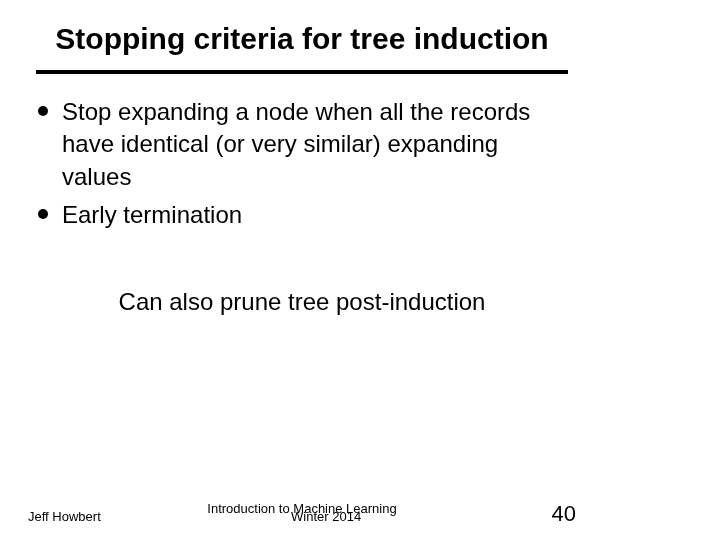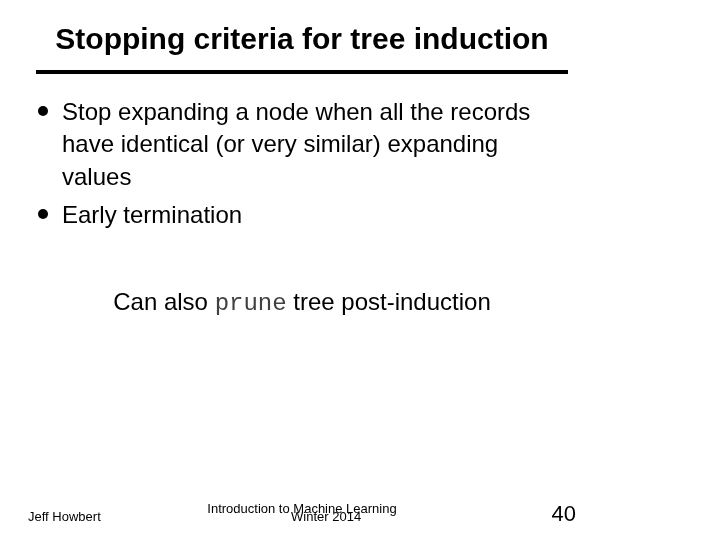--- a/index.html
+++ b/index.html
@@ -8,21 +8,21 @@
   .title { font-size: 30px; font-weight: bold; text-align: center; margin-top: 2px; margin-bottom: 14px; }
   .hr { border: none; border-top: 4px solid #000; margin: 0 0 22px 0; }
   .body { font-size: 24px; line-height: 1.35; }
   ul.bullets { list-style: none; padding-left: 0; }
   ul.bullets > li { position: relative; padding-left: 26px; margin-bottom: 6px; }
   ul.bullets > li > .dot { position: absolute; left: 2px; top: 10px; width: 10px; height: 10px; background: #000; border-radius: 50%; }
   ul.dash { list-style: none; padding-left: 40px; margin-top: 2px; }
   ul.dash > li { position: relative; padding-left: 24px; }
   ul.dash > li::before { content: "–"; position: absolute; left: 0; top: 0; }
   .note { text-align: center; font-size: 24px; margin-top: 54px; }
-  .prune { color: #404040; font-family: Liberation Mono, monospace; }
+  .prune { color: #000000; }
   .footer { position: absolute; left: 0; bottom: 13px; width: 100%; padding: 0 28px; display: flex; justify-content: space-between; align-items: baseline; font-size: 13px; }
   .footer .center { position: absolute; left: 50%; transform: translateX(-50%); }
   .footer .page { font-size: 22px; }
 </style>
 </head>
 <body>
 
 <div class="slide">
   <h1 class="title">Stopping criteria for tree induction</h1>
   <hr class="hr">

